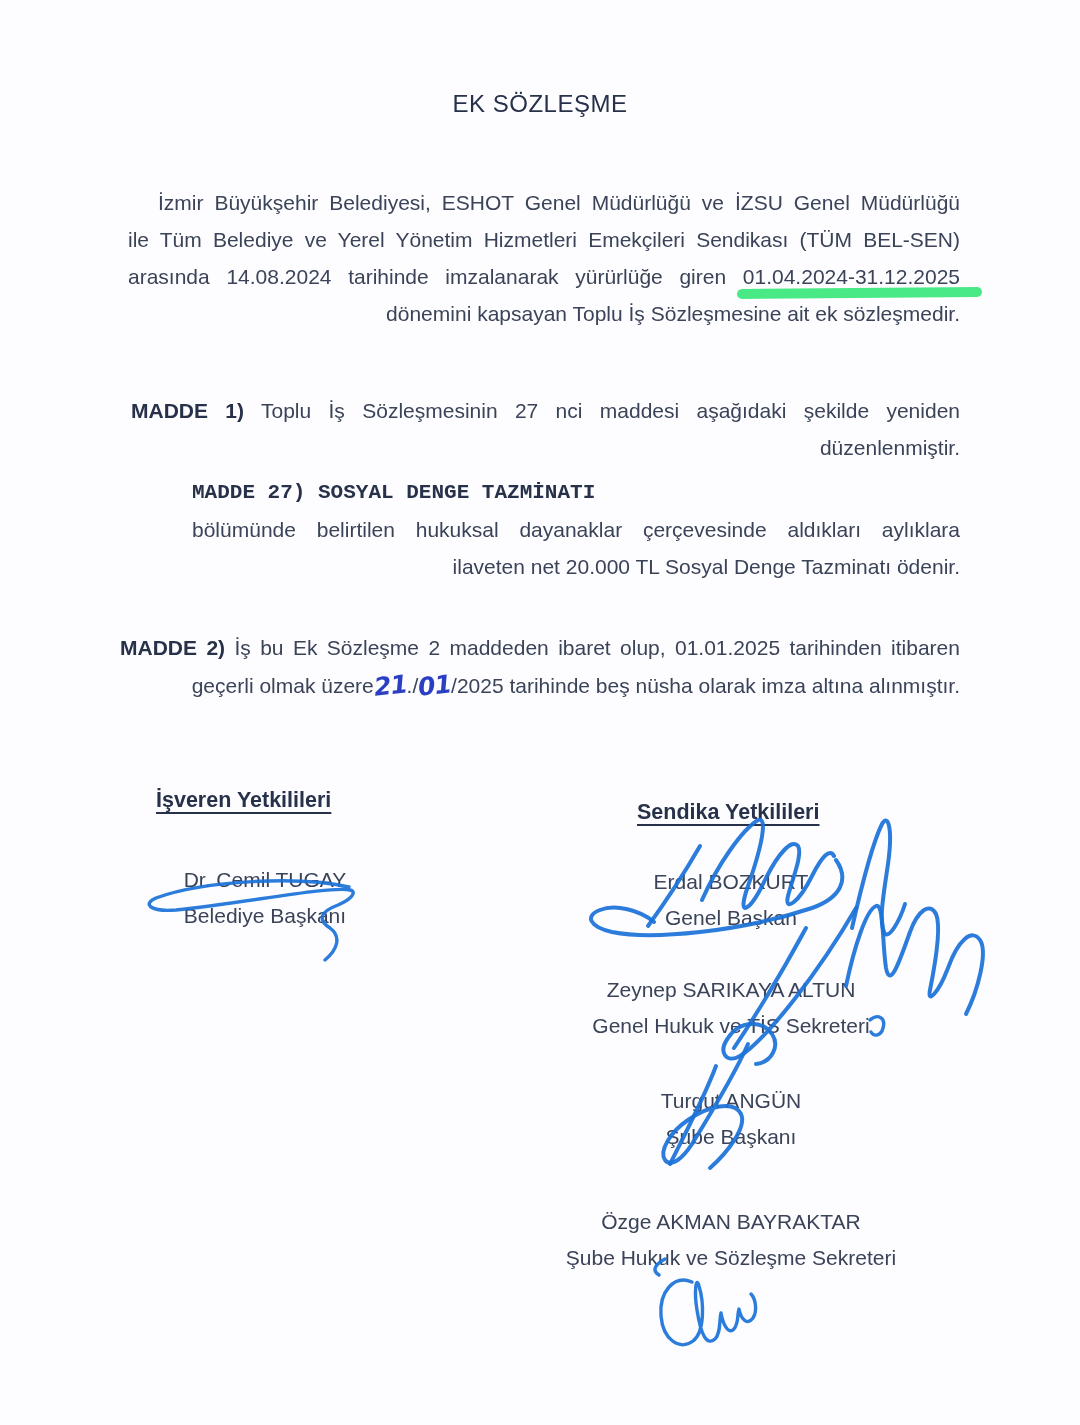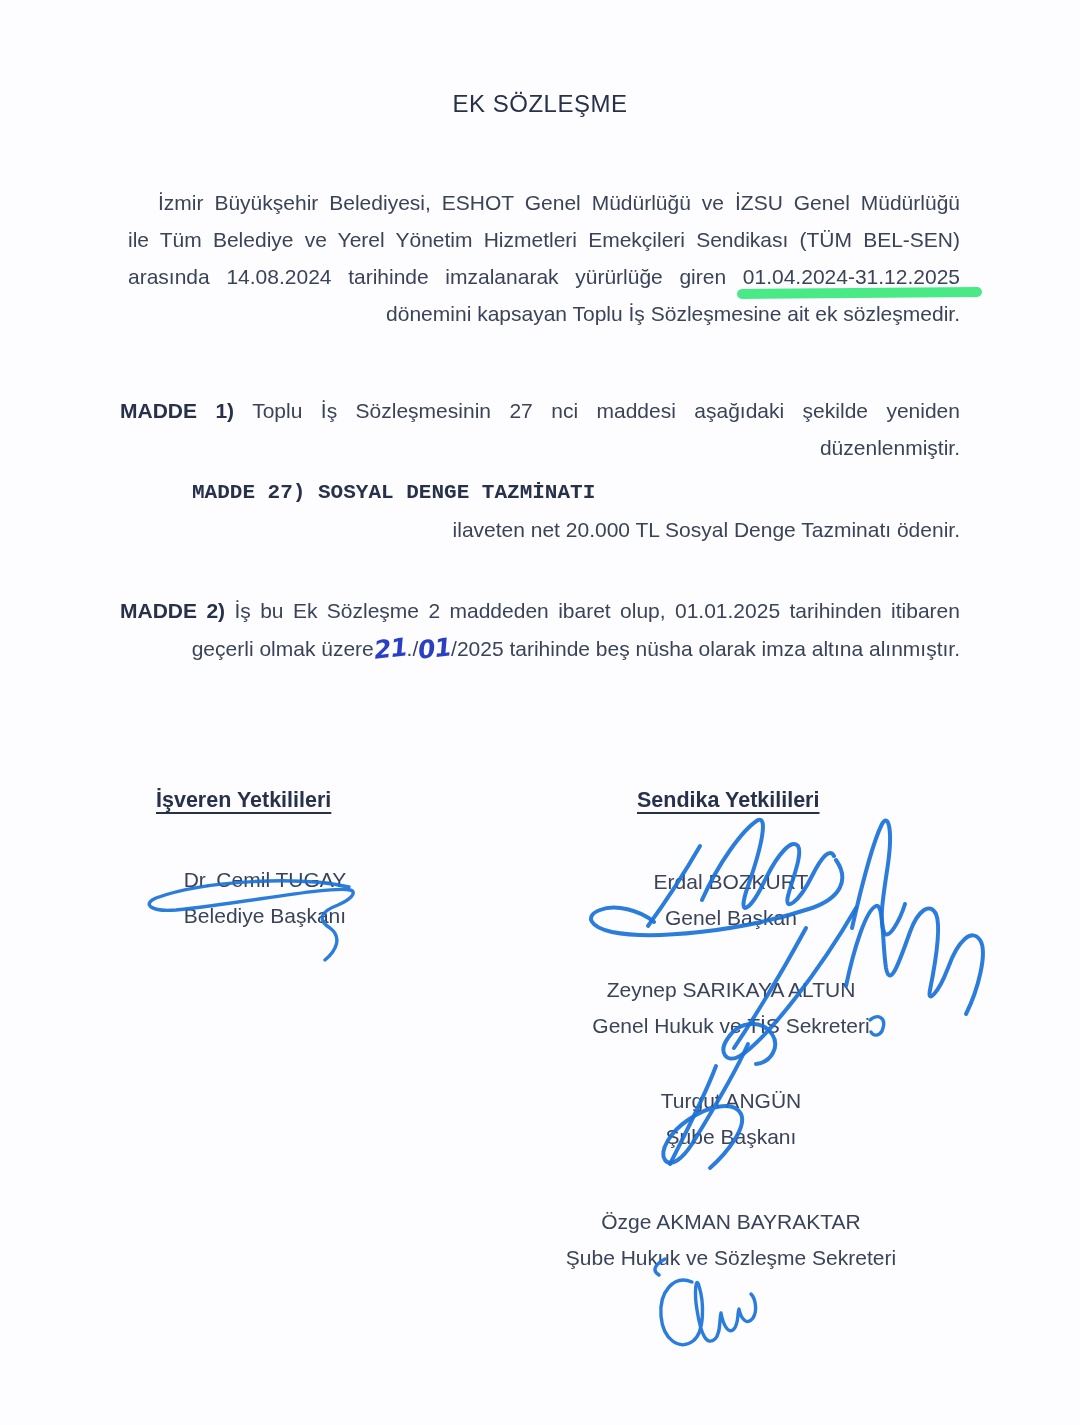--- a/index.html
+++ b/index.html
@@ -18,21 +18,21 @@
   .doc-title{
     margin-top:90px;text-align:center;font-weight:normal;font-size:24px;
     letter-spacing:.5px;color:var(--ink-bold);
   }
   .para{line-height:37px;}
   .jline{text-align:justify;text-align-last:justify;white-space:nowrap;}
   .lline{text-align:right;white-space:nowrap;}
   .indent{padding-left:30px;}
   .b{font-weight:bold;color:var(--ink-bold);}
   .intro{margin-top:66px;margin-left:8px;}
-  .madde1{margin-top:60px;}
+  .madde1{margin-top:60px;margin-left:11px;}
   .madde27{margin-top:8px;margin-left:72px;}
   .madde27 .heading{font-weight:bold;color:var(--ink-bold);line-height:37px;font-family:Liberation Mono, monospace;}
   .madde2{margin-top:44px;}
   .hl{position:relative;}
   .hl::after{
     content:"";position:absolute;left:-6px;right:-22px;bottom:-10px;height:10px;
     background:var(--marker-green);border-radius:6px;transform:rotate(-.5deg);
     opacity:.92;
   }
   .hand{
@@ -69,34 +69,35 @@
       <div class="lline">dönemini kapsayan Toplu İş Sözleşmesine ait ek sözleşmedir.</div>
     </div>
 
     <div class="para madde1">
       <div class="jline"><span class="b">MADDE 1)</span> <span>Toplu İş Sözleşmesinin 27 nci maddesi aşağıdaki şekilde yeniden</span></div>
       <div class="lline">düzenlenmiştir.</div>
     </div>
 
     <div class="para madde27">
       <div class="heading">MADDE 27) SOSYAL DENGE TAZMİNATI</div>
+      <div class="jline">bölümünde belirtilen hukuksal dayanaklar çerçevesinde aldıkları aylıklara</div>
       <div class="lline">ilaveten net 20.000 TL Sosyal Denge Tazminatı ödenir.</div>
     </div>
 
     <div class="para madde2">
       <div class="jline"><span class="b">MADDE 2)</span> <span>İş bu Ek Sözleşme 2 maddeden ibaret olup, 01.01.2025 tarihinden itibaren</span></div>
       <div class="lline"><span>geçerli olmak üzere</span><span class="hand">21</span><span>./</span><span class="hand">01</span><span>/2025 tarihinde beş nüsha olarak imza altına alınmıştır.</span></div>
     </div>
 
   </div>
 
   <div class="sig-area">
 
     <div class="abs col-header" style="left:156px;top:8px;">İşveren Yetkilileri</div>
-    <div class="abs col-header" style="left:637px;top:8px;">Sendika Yetkilileri</div>
+    <div class="abs col-header" style="left:637px;top:20px;">Sendika Yetkilileri</div>
 
     <div class="abs lcol" style="top:82px;">
       <div class="person-name">Dr. Cemil TUGAY</div>
       <div class="person-role">Belediye Başkanı</div>
     </div>
 
     <div class="abs rcol" style="top:84px;">
       <div class="person-name">Erdal BOZKURT</div>
       <div class="person-role">Genel Başkan</div>
     </div>

